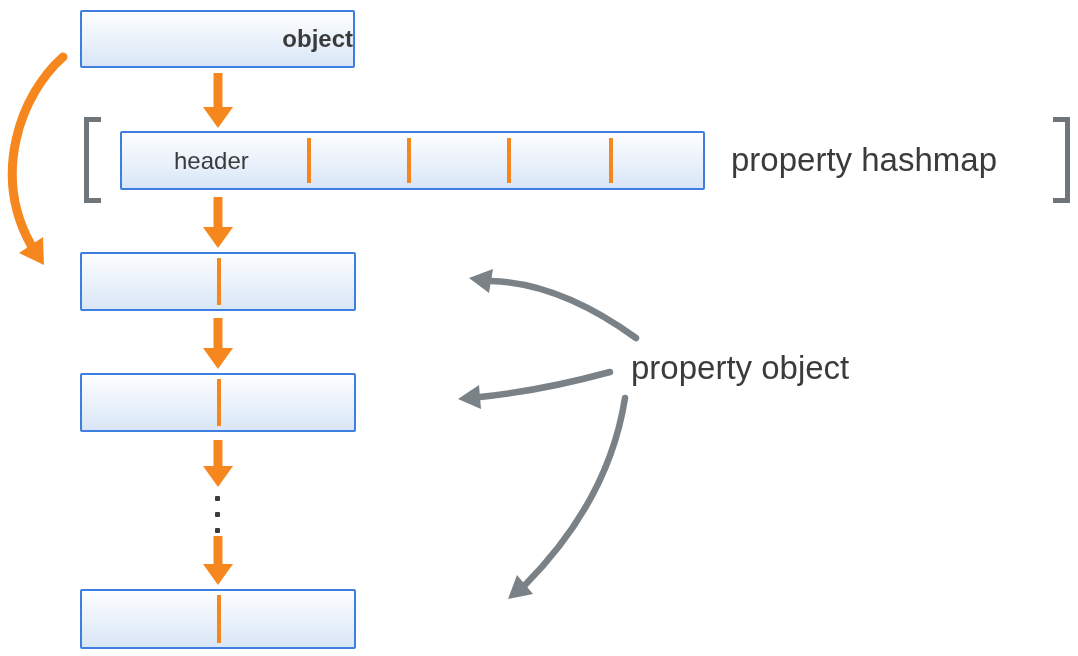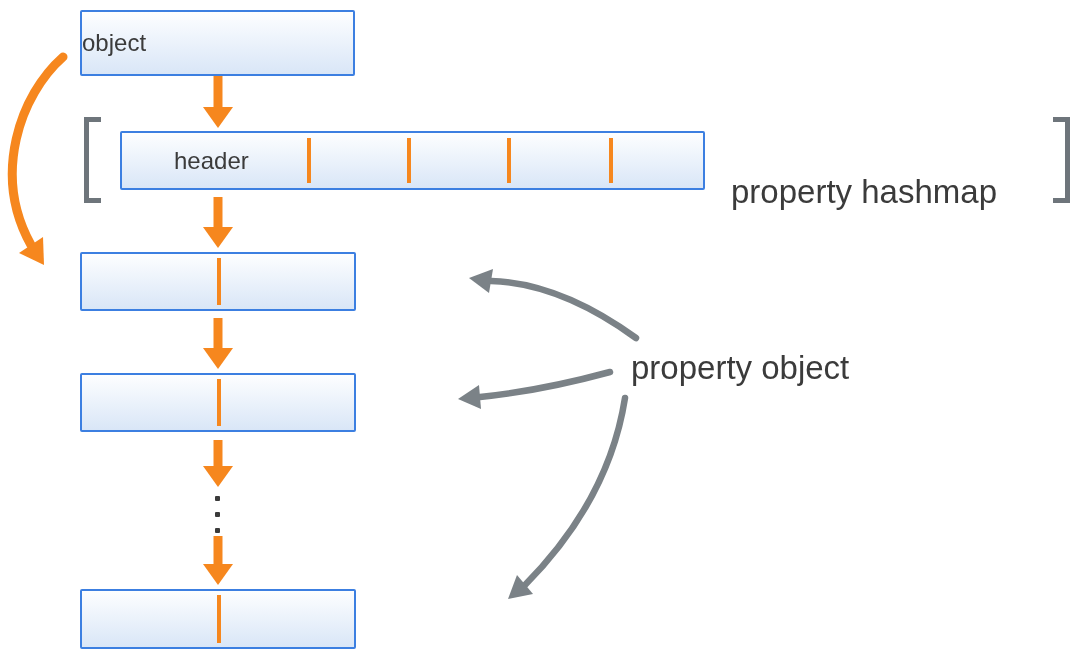--- a/index.html
+++ b/index.html
@@ -6,32 +6,32 @@
   .canvas{
     position:relative;width:1078px;height:656px;background:var(--background,#fff);
     font-family:"Liberation Sans", sans-serif;color:var(--text,#3b3b3b);overflow:hidden;
   }
   .box{
     position:absolute;box-sizing:border-box;
     border:2px solid var(--box-border,#3c7fe1);
     background:linear-gradient(to bottom,var(--box-fill-top,#fdfeff) 0%,var(--box-fill-bottom,#d9e6f7) 100%);
     border-radius:2px;
   }
-  .object-box{left:80px;top:10px;width:275px;height:66px;display:flex;align-items:center;justify-content:flex-start;}
+  .object-box{left:80px;top:10px;width:275px;height:58px;display:flex;align-items:center;justify-content:flex-end;font-weight:bold;}
   .object-box span{font-size:24px;}
   .header-box{left:120px;top:131px;width:585px;height:59px;}
   .header-label{position:absolute;left:52px;top:0;height:100%;display:flex;align-items:center;font-size:24px;text-align:center;}
   .hdr-div{position:absolute;top:5px;bottom:5px;width:3.5px;background:var(--orange,#f6871e);}
   .pair-box{left:80px;width:276px;height:59px;}
   .pair-div{position:absolute;left:135px;top:4px;bottom:4px;width:3.5px;background:var(--orange,#f6871e);}
   .bracket{position:absolute;top:117px;width:17px;height:86px;box-sizing:border-box;}
   .bracket-left{left:84px;border-left:5px solid var(--bracket,#6e757b);border-top:5px solid var(--bracket,#6e757b);border-bottom:5px solid var(--bracket,#6e757b);}
   .bracket-right{left:1053px;border-right:5px solid var(--bracket,#6e757b);border-top:5px solid var(--bracket,#6e757b);border-bottom:5px solid var(--bracket,#6e757b);}
   .big-label{position:absolute;font-size:33px;white-space:nowrap;}
-  .hashmap-label{left:731px;top:141px;margin-top:32px;}
+  .hashmap-label{left:731px;top:141px;}
   .pairs-label{left:631px;top:349px;}
   .dot{position:absolute;left:215px;width:5px;height:5px;background:var(--text,#3b3b3b);border-radius:1px;}
   .arrows{position:absolute;left:0;top:0;}
   .stroke-orange{stroke:var(--orange,#f6871e);fill:none;}
   .fill-orange{fill:var(--orange,#f6871e);stroke:none;}
   .stroke-gray{stroke:var(--gray-arrow,#7b8287);fill:none;}
   .fill-gray{fill:var(--gray-arrow,#7b8287);stroke:none;}
 </style>
 </head>
 <body>

